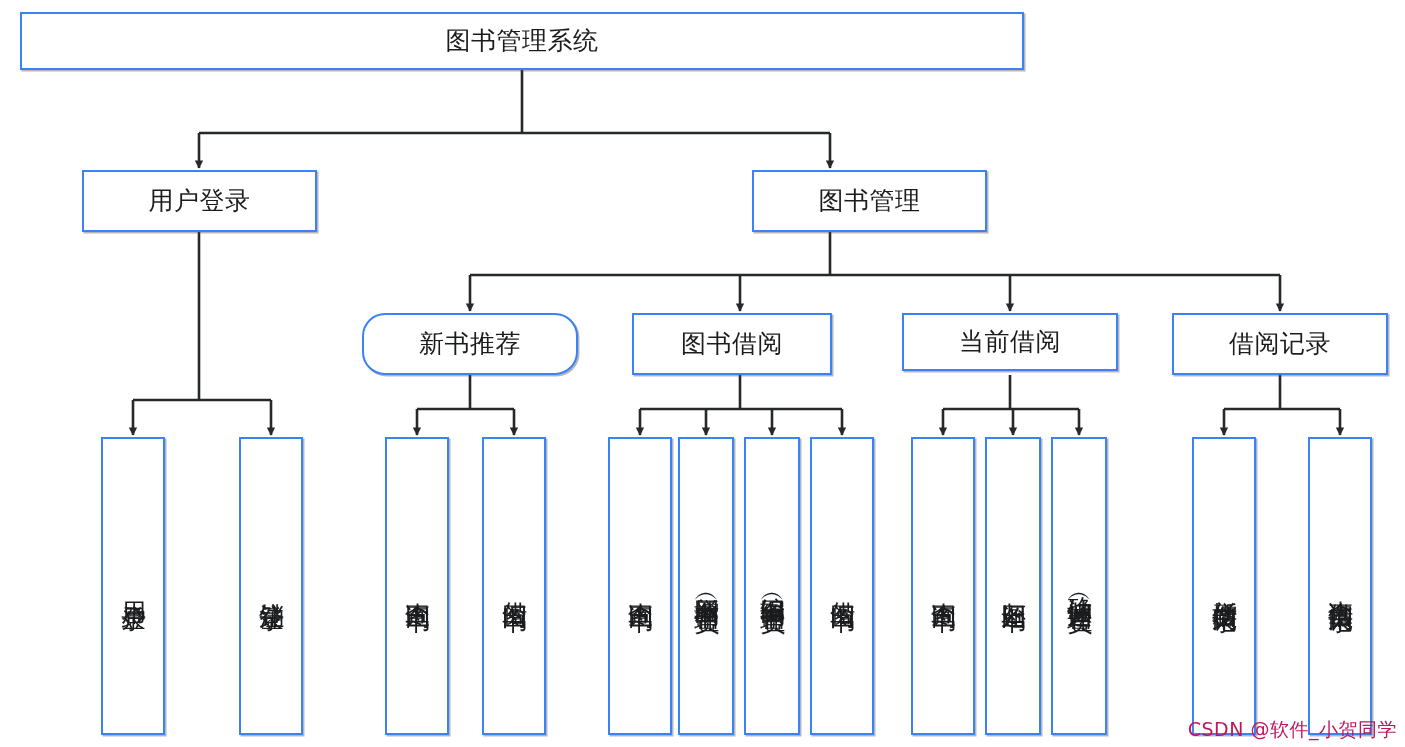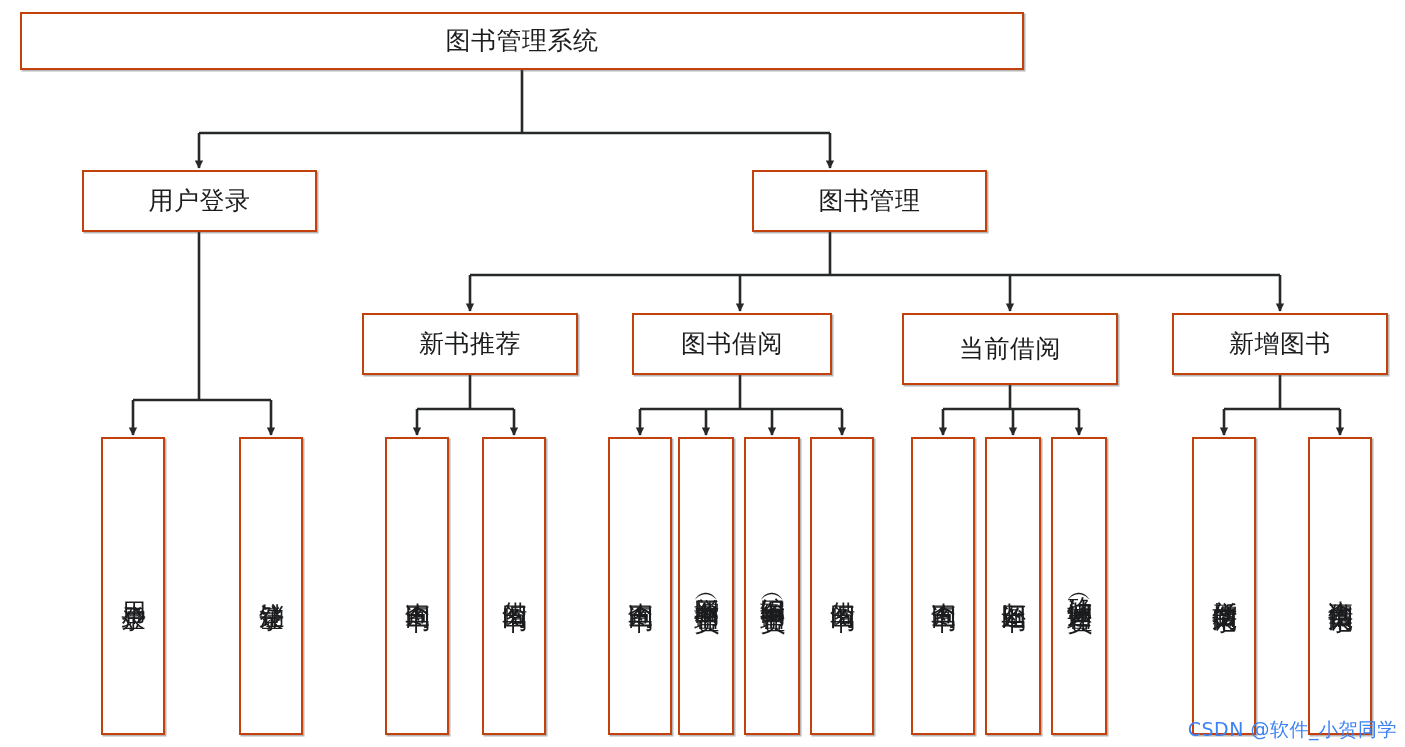--- a/index.html
+++ b/index.html
@@ -21,21 +21,21 @@
     position: absolute;
     left: 0;
     top: 0;
     width: 1405px;
     height: 747px;
     pointer-events: none;
   }
   .node {
     position: absolute;
     box-sizing: border-box;
-    border: 2px solid #c2410c;
+    border: 2px solid #3b82f6;
     background: #ffffff;
     display: flex;
     align-items: center;
     justify-content: center;
     color: #1b1c1e;
     box-shadow: 1.5px 1.5px 0 rgba(80,80,84,0.42);
   }
   .node .lbl {
     display: block;
     line-height: 1.18;
@@ -62,21 +62,21 @@
     line-height: 1.05;
     letter-spacing: 2px;
     white-space: nowrap;
     max-height: 286px;
   }
   .watermark {
     position: absolute;
     right: 8px;
     bottom: 4px;
     font-size: 19px;
-    color: #3b82f6;
+    color: #be185d;
     white-space: nowrap;
     letter-spacing: 0.5px;
     font-family: "DejaVu Sans", "Liberation Sans", sans-serif;
   }
 </style>
 </head>
 <body>
 
 <div id="canvas">
 
@@ -136,31 +136,31 @@
     <span class="lbl">图书管理系统</span>
   </div>
 
   <div class="node horiz" style="left:82px; top:170px; width:235px; height:62px;">
     <span class="lbl">用户登录</span>
   </div>
   <div class="node horiz" style="left:712px; top:170px; width:235px; height:62px;margin-left:40px;">
     <span class="lbl">图书管理</span>
   </div>
 
-  <div class="node horiz" style="left:362px; top:313px; width:216px; height:62px;">
+  <div class="node horiz" style="left:362px; top:313px; width:216px; height:62px;border-radius:23px;">
     <span class="lbl">新书推荐</span>
   </div>
   <div class="node horiz" style="left:632px; top:313px; width:200px; height:62px;">
     <span class="lbl">图书借阅</span>
   </div>
-  <div class="node horiz" style="left:902px; top:313px; width:216px; height:72px;">
+  <div class="node horiz" style="left:902px; top:313px; width:216px; height:58px;">
     <span class="lbl">当前借阅</span>
   </div>
   <div class="node horiz" style="left:1172px; top:313px; width:216px; height:62px;">
-    <span class="lbl">新增图书</span>
+    <span class="lbl">借阅记录</span>
   </div>
 
   <div class="node vert" style="left:101px; top:437px; width:64px; height:298px;">
     <span class="lbl">用户登录</span>
   </div>
   <div class="node vert" style="left:239px; top:437px; width:64px; height:298px;">
     <span class="lbl">注销登录</span>
   </div>
 
   <div class="node vert" style="left:385px; top:437px; width:64px; height:298px;">

